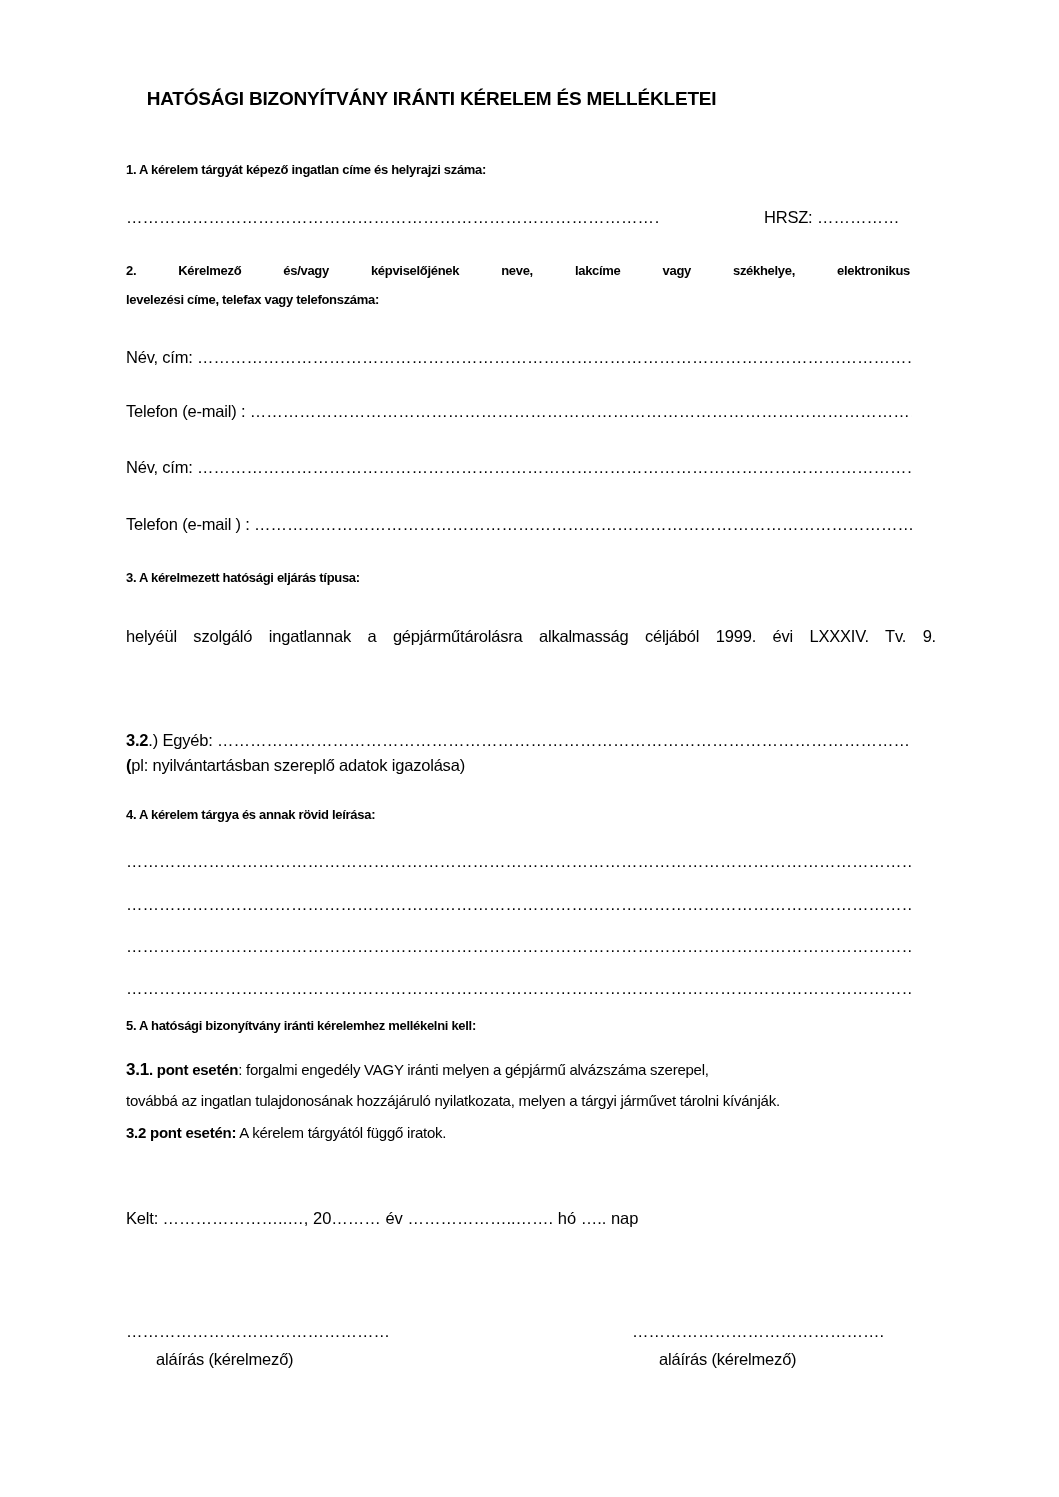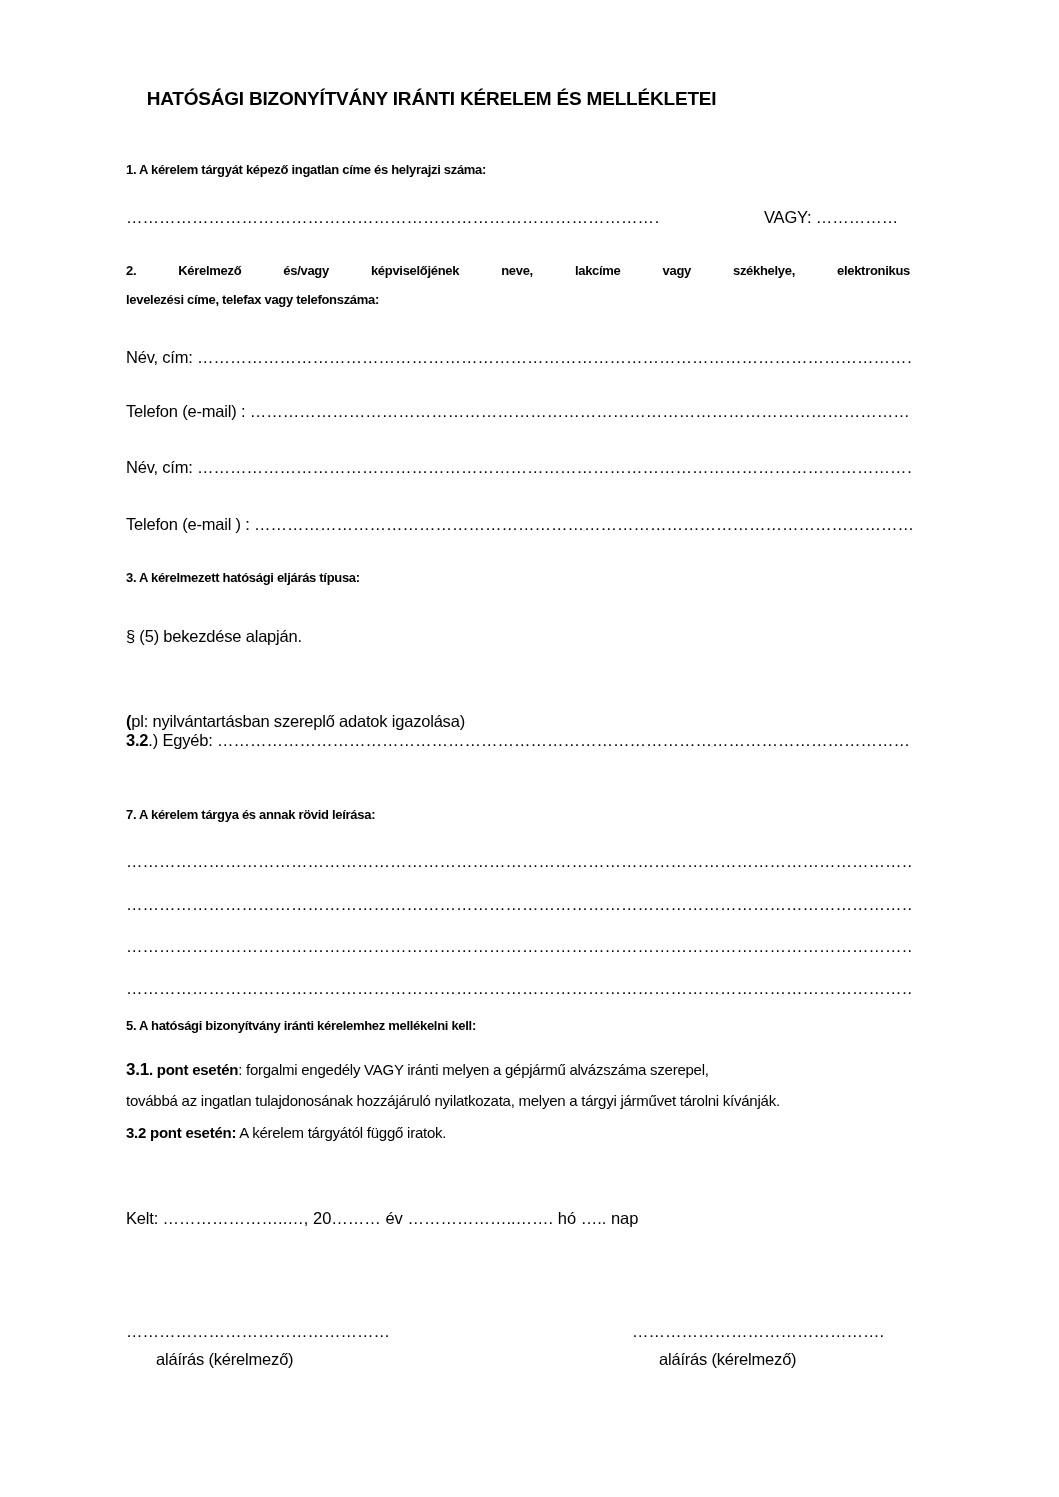--- a/index.html
+++ b/index.html
@@ -23,21 +23,21 @@
 </head>
 <body>
 
 <div>
 
   <div class="abs title">HATÓSÁGI BIZONYÍTVÁNY IRÁNTI KÉRELEM ÉS MELLÉKLETEI</div>
 
   <div class="abs h" style="top:162px;">1. A kérelem tárgyát képező ingatlan címe és helyrajzi száma:</div>
   <div class="abs t dots" style="top:208px; width:535px; overflow:hidden;">…………………………………………………………………………………………….</div>
   <div class="abs t" style="top:208px; left:764px;">
-    <span>VAGY:</span>
+    <span>HRSZ:</span>
     <span class="dots">……………</span>
   </div>
 
   <div class="abs h justify" style="top:255px;">
     <span>2. Kérelmező és/vagy képviselőjének neve, lakcíme vagy székhelye, elektronikus</span>
   </div>
   <div class="abs h" style="top:292px;">levelezési címe, telefax vagy telefonszáma:</div>
 
   <div class="abs t fill" style="top:348px; width:786px;">
     <span>Név, cím:</span>
@@ -52,32 +52,32 @@
     <span class="dots">……………………………………………………………………………………………………………………………</span>
   </div>
   <div class="abs t fill" style="top:515px; width:790px;">
     <span>Telefon (e-mail ) :</span>
     <span class="dots">…………………………………………………………………………………………………………………………</span>
   </div>
 
   <div class="abs h" style="top:570px;">3. A kérelmezett hatósági eljárás típusa:</div>
 
   <div class="abs t para" style="top:620px;">
-    <span class="line last">§ (5) bekezdése alapján.</span>
+    <span class="line">helyéül szolgáló ingatlannak a gépjárműtárolásra alkalmasság céljából 1999. évi LXXXIV. Tv. 9.</span>
   </div>
 
   <div class="abs t fill" style="top:731px; width:786px;">
     <span class="b">3.2</span><span>.) Egyéb:</span>
     <span class="dots">…………………………………………………………………………………………………………………………</span>
   </div>
-  <div class="abs t" style="top:712px;">
+  <div class="abs t" style="top:756px;">
     <span class="b">(</span><span>pl: nyilvántartásban szereplő adatok igazolása)</span>
   </div>
 
-  <div class="abs h" style="top:807px;">7. A kérelem tárgya és annak rövid leírása:</div>
+  <div class="abs h" style="top:807px;">4. A kérelem tárgya és annak rövid leírása:</div>
   <div class="abs t dots fill" style="top:852px; width:786px;">……………………………………………………………………………………………………………………………………….</div>
   <div class="abs t dots fill" style="top:895px; width:786px;">……………………………………………………………………………………………………………………………………….</div>
   <div class="abs t dots fill" style="top:937px; width:786px;">……………………………………………………………………………………………………………………………………….</div>
   <div class="abs t dots fill" style="top:979px; width:786px;">………………………………………………………………………………………………………………………………………</div>
 
   <div class="abs h" style="top:1018px;">5. A hatósági bizonyítvány iránti kérelemhez mellékelni kell:</div>
   <div class="abs s" style="top:1060px;">
     <span class="b" style="font-size:17px;">3.1</span><span class="b" style="font-size:15px;">. pont esetén</span><span>: forgalmi engedély VAGY iránti melyen a gépjármű alvázszáma szerepel,</span>
   </div>
   <div class="abs s" style="top:1092px;">továbbá az ingatlan tulajdonosának hozzájáruló nyilatkozata, melyen a tárgyi járművet tárolni kívánják.</div>

